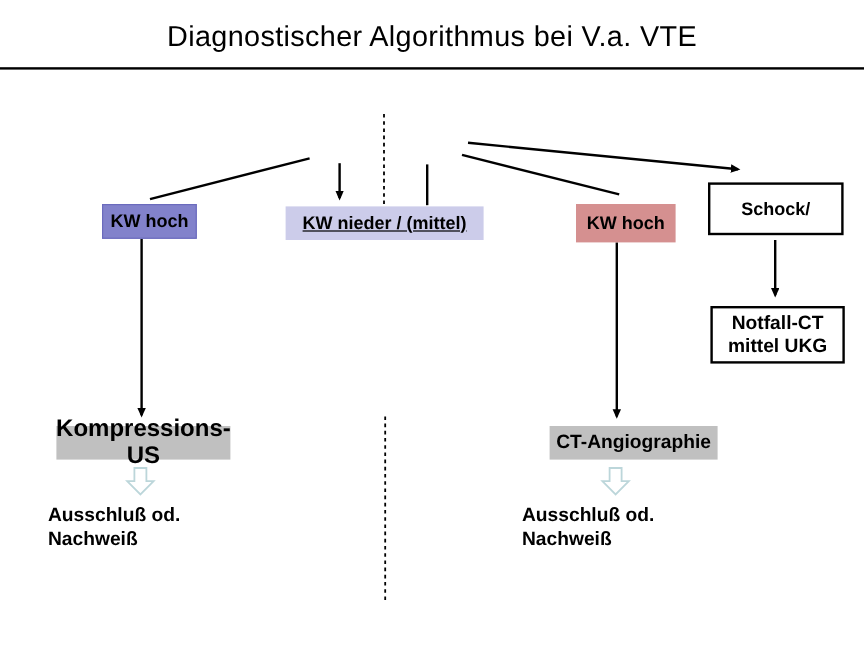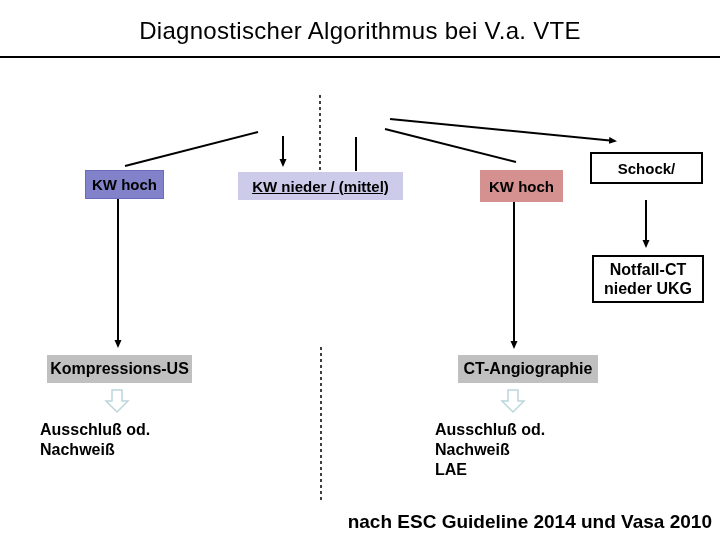--- a/index.html
+++ b/index.html
@@ -50,23 +50,23 @@
     justify-content: center;
     text-align: center;
     font-weight: 700;
     font-size: 15px;
     z-index: 2;
     box-sizing: border-box;
   }
   .kw-hoch-left   { left: 85px;  top: 170px; width: 79px;  height: 29px; background: #8282cb; border: 1px solid #6b6bbd; }
   .kw-nieder      { left: 238px; top: 172px; width: 165px; height: 28px; background: #ccccea; text-decoration: underline; }
   .kw-hoch-right  { left: 480px; top: 170px; width: 83px;  height: 32px; background: #d59090; }
-  .schock         { left: 590px; top: 152px; width: 113px; height: 32px; background: #ffffff; border: 2px solid #000000; flex-direction: row; line-height: 19px; }
+  .schock         { left: 590px; top: 152px; width: 113px; height: 44px; background: #ffffff; border: 2px solid #000000; flex-direction: row; line-height: 19px; }
   .notfall        { left: 592px; top: 255px; width: 112px; height: 48px; background: #ffffff; border: 2px solid #000000; flex-direction: column; line-height: 19px; font-size: 16px; }
-  .kompressions   { left: 47px;  top: 355px; width: 145px; height: 28px; background: #c0c0c0; font-size: 16px; }
+  .kompressions   { left: 47px;  top: 355px; width: 145px; height: 28px; background: #c0c0c0; font-size: 20px; }
   .ct-angio       { left: 443px; top: 355px; width: 140px; height: 28px; background: #c0c0c0; font-size: 16px; margin-left: 15px; }
   .result {
     position: absolute;
     top: 420px;
     width: 155px;
     text-align: left;
     font-weight: 700;
     font-size: 16px;
     line-height: 20px;
     z-index: 2;
@@ -125,37 +125,35 @@
   <div class="node kw-hoch-right">
     <span>KW hoch</span>
   </div>
 
   <div class="node schock">
     <span>Schock/</span>
   </div>
 
   <div class="node notfall">
     <span>Notfall-CT</span>
-    <span>nieder UKG</span>
+    <span>mittel UKG</span>
   </div>
 
   <div class="node kompressions">
     <span>Kompressions-US</span>
   </div>
 
   <div class="node ct-angio">
     <span>CT-Angiographie</span>
   </div>
 
   <div class="result result-left">
     <div>Ausschluß od.</div>
     <div>Nachweiß</div>
   </div>
 
   <div class="result result-right">
     <div>Ausschluß od.</div>
     <div>Nachweiß</div>
-    <div>LAE</div>
   </div>
 
-  <div class="footer">nach ESC Guideline 2014 und Vasa 2010</div>
 
 </div>
 
 </body></html>

